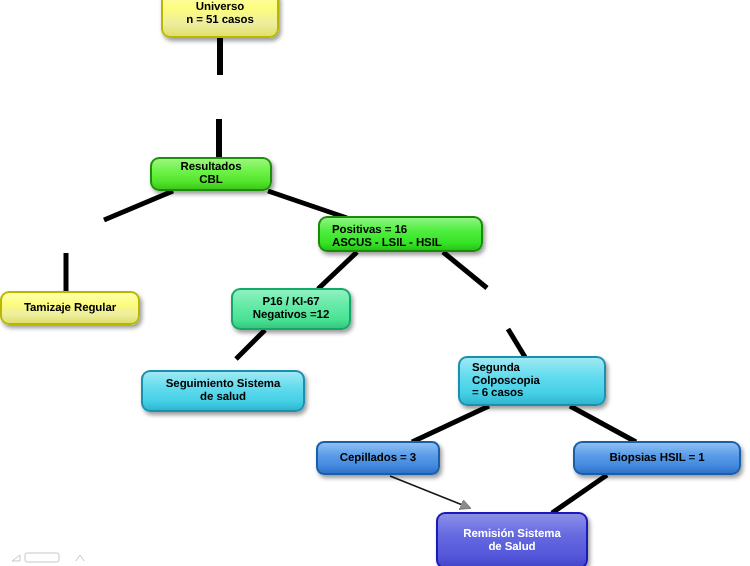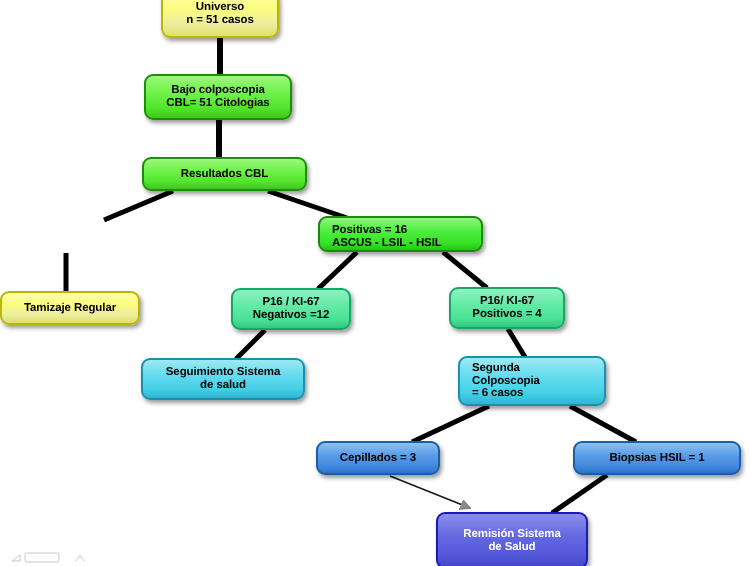--- a/index.html
+++ b/index.html
@@ -89,29 +89,29 @@
   .theme-indigo {
     background: linear-gradient(180deg, #8b8fe8 0%, #6569e0 40%, #5559db 76%, #4346c9 100%);
     border: 2px solid #1a1ab8;
     color: #ffffff;
     box-shadow: 2px 3px 4px rgba(0,0,0,0.40);
   }
 
   
   #node-universo       { left: 161px; top: -10px;  width: 118px; height: 48px;  font-size: 11.5px; }
   #node-bajo-colpo     { left: 144px; top: 74px;   width: 148px; height: 46px;  font-size: 11.5px; }
-  #node-resultados     { left: 142px; top: 157px;  width: 165px; height: 34px;  font-size: 11.5px; }
+  #node-resultados     { left: 150px; top: 157px;  width: 122px; height: 34px;  font-size: 11.5px; }
   #node-negativas      { left: 3px;   top: 219px;  width: 126px; height: 34px;  font-size: 11.5px; }
   #node-tamizaje       { left: 0px;   top: 291px;  width: 140px; height: 34px;  font-size: 11.5px; }
   #node-positivas      { left: 318px; top: 216px;  width: 165px; height: 36px;  font-size: 11.5px; }
   #node-p16-neg        { left: 231px; top: 288px;  width: 120px; height: 42px;  font-size: 11.5px; }
   #node-p16-pos        { left: 449px; top: 287px;  width: 116px; height: 42px;  font-size: 11.5px; }
-  #node-seguimiento    { left: 141px; top: 358px;  width: 164px; height: 42px;  font-size: 11.5px; }
+  #node-seguimiento    { left: 141px; top: 370px;  width: 164px; height: 42px;  font-size: 11.5px; }
   #node-segunda-colpo  { left: 458px; top: 356px;  width: 148px; height: 50px;  font-size: 11.5px; }
-  #node-cepillados     { left: 316px; top: 441px;  width: 124px; height: 34px;  font-size: 11.5px; }
+  #node-cepillados     { left: 316px; top: 441px;  width: 124px; height: 34px;  font-size: 11.5px; border-radius: 8px; }
   #node-biopsias       { left: 573px; top: 441px;  width: 168px; height: 34px;  font-size: 11.5px; align-items: center; }
   #node-remision       { left: 436px; top: 512px;  width: 152px; height: 57px;  font-size: 11.5px; }
 
   
   #toolbar-artifact {
     position: absolute;
     left: 10px;
     bottom: 1px;
     width: 86px;
     height: 16px;
@@ -159,48 +159,40 @@
     </g>
 
     <line x1="390" y1="476" x2="470" y2="508" stroke="#1a1a1a" stroke-width="1.8" marker-end="url(#gray-arrow)"></line>
   </svg>
 
   <div class="node theme-yellow align-center" id="node-universo">
     <span class="node-label">Universo
 n = 51 casos</span>
   </div>
 
-  <div class="node theme-green align-center" id="node-bajo-colpo">
-    <span class="node-label">Bajo colposcopia
-CBL= 51 Citologias</span>
-  </div>
 
   <div class="node theme-green align-center" id="node-resultados">
     <span class="node-label">Resultados CBL</span>
   </div>
 
 
   <div class="node theme-yellow align-center" id="node-tamizaje">
     <span class="node-label">Tamizaje Regular</span>
   </div>
 
   <div class="node theme-brightgreen align-left" id="node-positivas">
     <span class="node-label">Positivas = 16
 ASCUS - LSIL - HSIL</span>
   </div>
 
   <div class="node theme-mint align-center" id="node-p16-neg">
     <span class="node-label">P16 / KI-67
 Negativos =12</span>
   </div>
 
-  <div class="node theme-mint align-center" id="node-p16-pos">
-    <span class="node-label">P16/ KI-67
-Positivos = 4</span>
-  </div>
 
   <div class="node theme-cyan align-center" id="node-seguimiento">
     <span class="node-label">Seguimiento Sistema
 de salud</span>
   </div>
 
   <div class="node theme-cyan align-left" id="node-segunda-colpo">
     <span class="node-label">Segunda
 Colposcopia
 = 6 casos</span>

